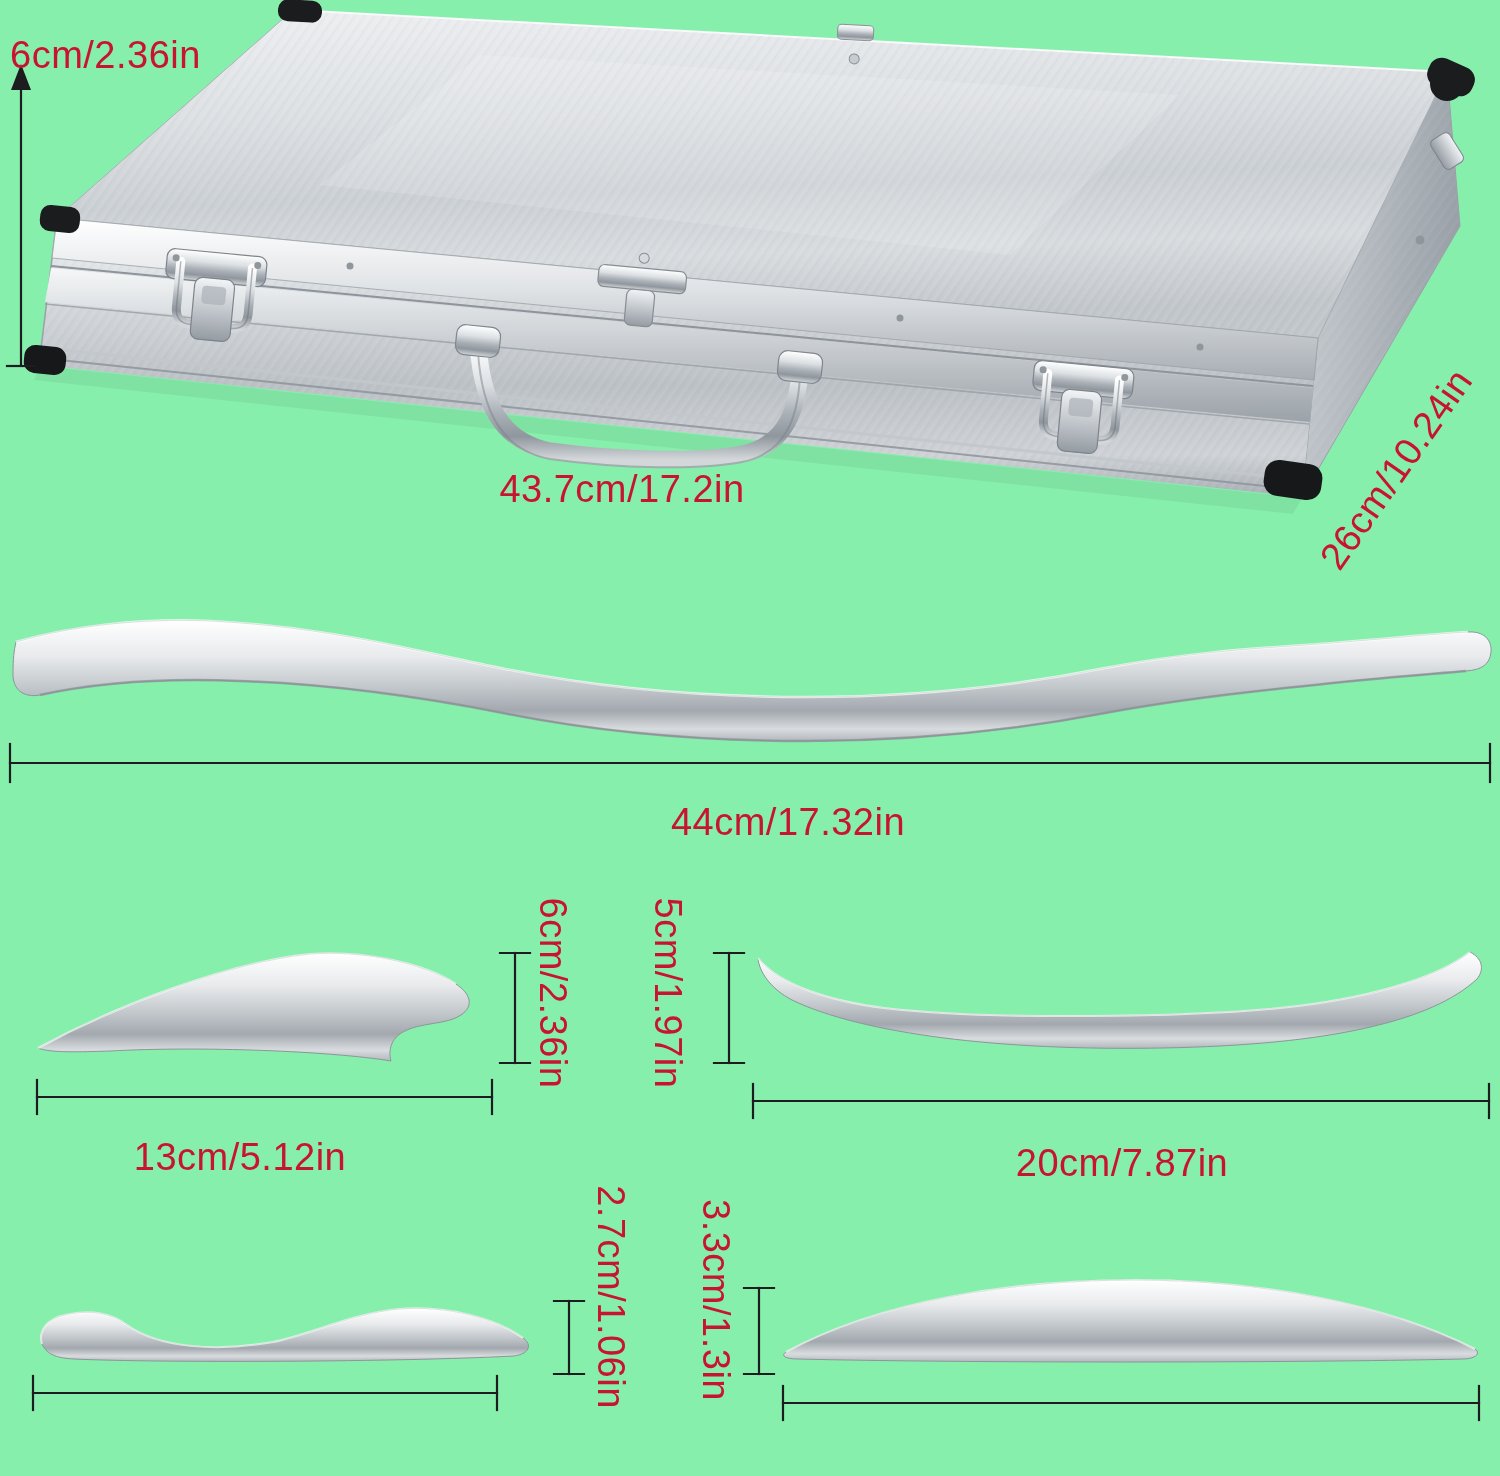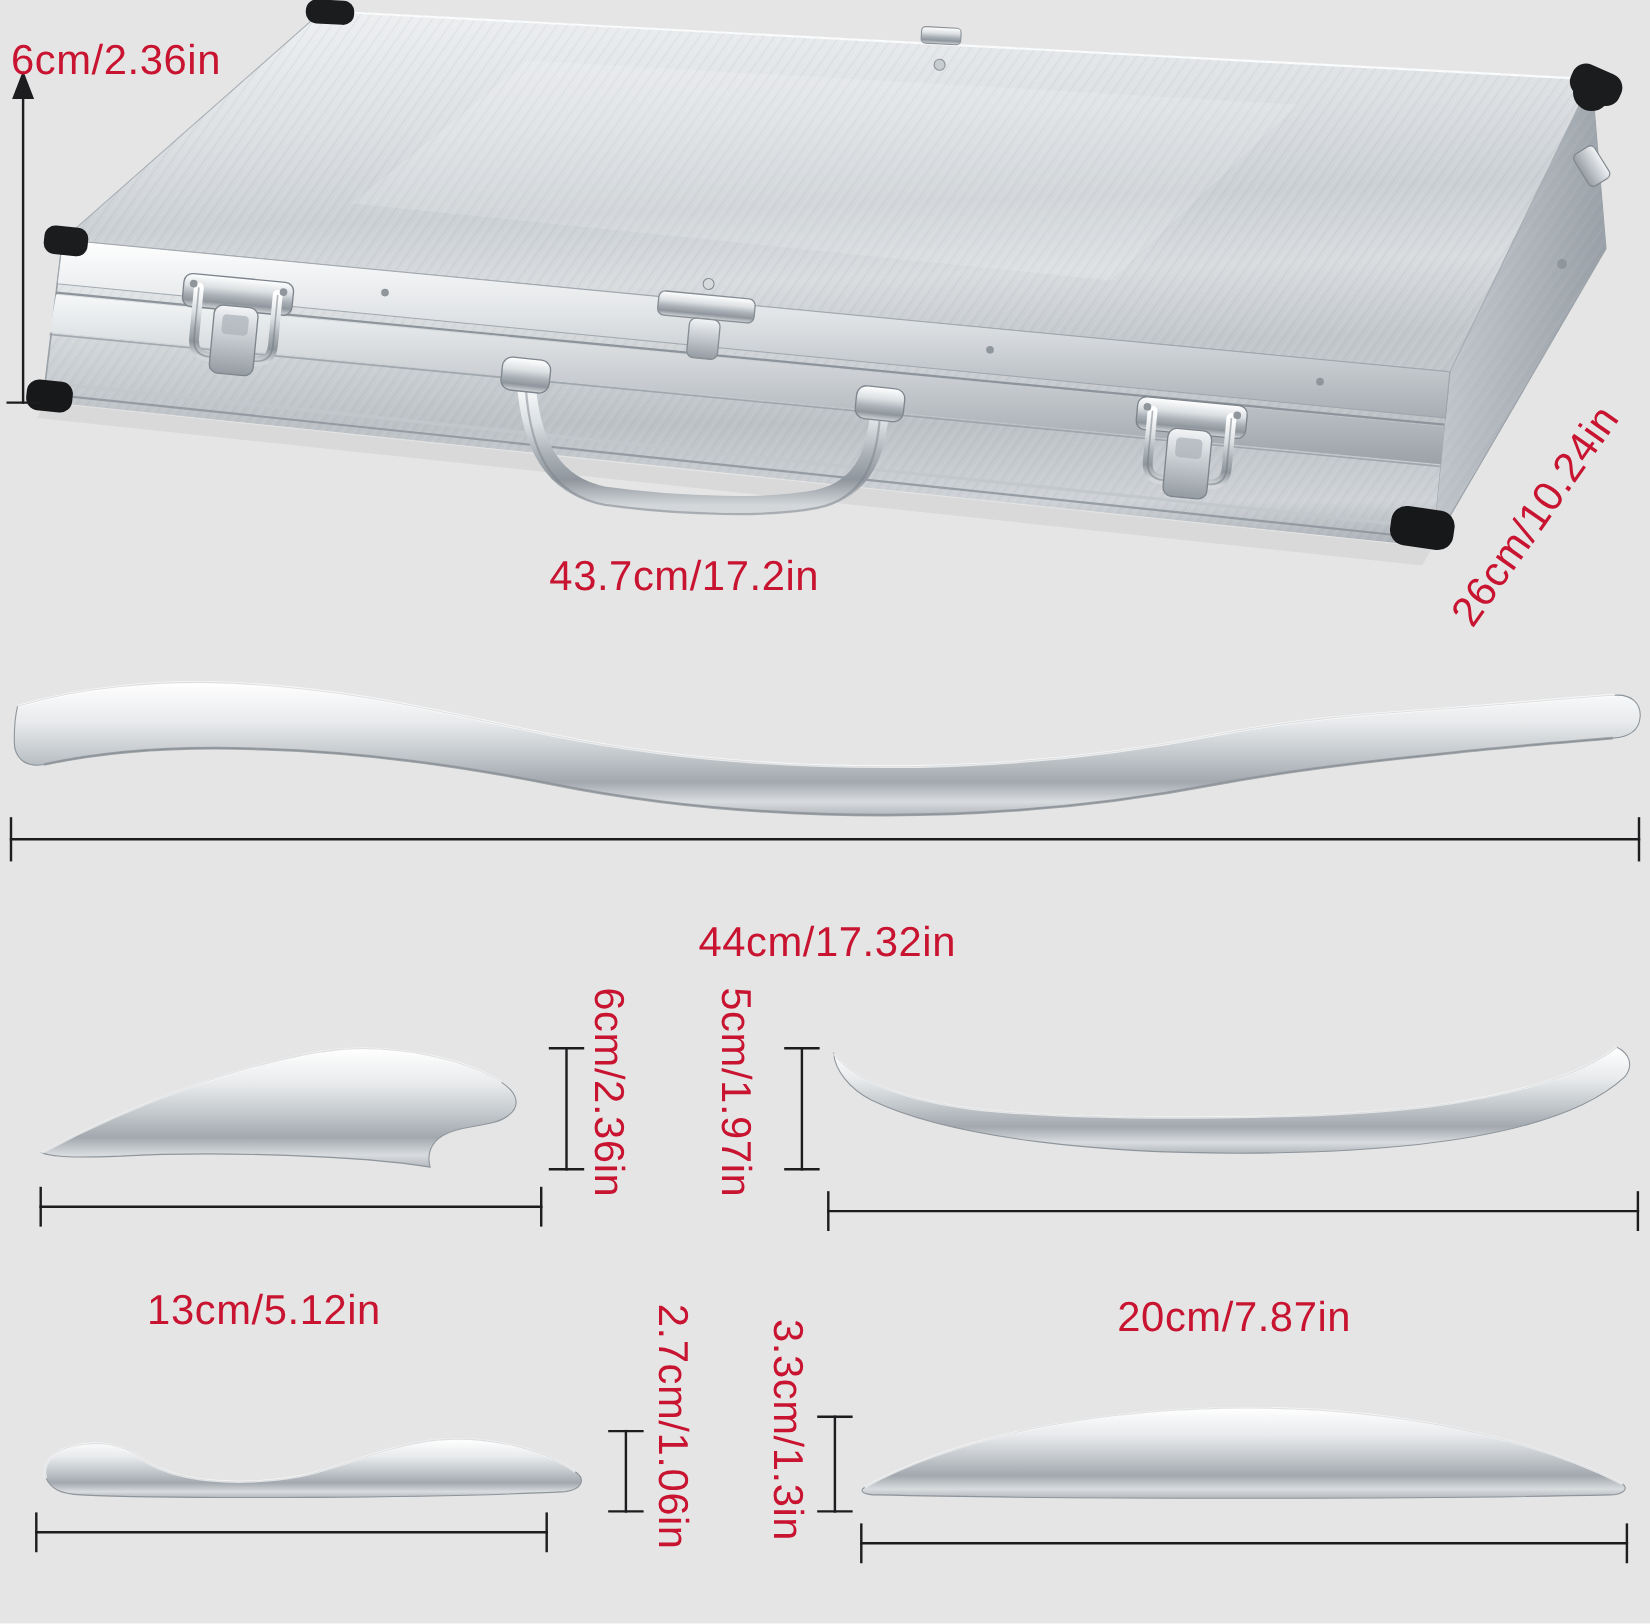--- a/index.html
+++ b/index.html
@@ -1,33 +1,33 @@
 <!DOCTYPE html>
 <html style="--accent: #c81430; --line: #1d1d1f;"><head>
 <meta charset="utf-8">
 <style>
   html,body{margin:0;padding:0;background:#fff;}
   .canvas{
     position:relative;
     width:1500px;height:1476px;
-    background:#e5e5e5;
+    background:#86efac;
     overflow:hidden;
     font-family:"Liberation Sans",sans-serif;
   }
   .scene{position:absolute;left:0;top:0;}
   .dim{
     position:absolute;
     font-family:"Liberation Sans",sans-serif;
     font-size:38px;
     letter-spacing:0.5px;
     color:var(--accent,#c81430);
     white-space:nowrap;
     line-height:1;
   }
-  .center{transform:translate(-50%,-50%);margin-top:35px;}
+  .center{transform:translate(-50%,-50%);}
   .vert{writing-mode:vertical-rl;transform:translate(-50%,-50%);}
   .rot-depth{transform:translate(-50%,-50%) rotate(-55deg);}
   .tl{left:10px;top:36px;}
   .dimline line{stroke:var(--line,#1d1d1f);stroke-width:2.2;stroke-linecap:square;}
   .dimfill{fill:var(--line,#1d1d1f);}
 </style>
 </head>
 <body style="background: rgb(255, 255, 255);">
 
 <div class="canvas">
@@ -257,21 +257,21 @@
         <line x1="783" y1="1403" x2="1479" y2="1403"></line>
         <line x1="783" y1="1386" x2="783" y2="1420"></line>
         <line x1="1479" y1="1386" x2="1479" y2="1420"></line>
       </g>
     </g>
   </svg>
 
   <span class="dim tl">6cm/2.36in</span>
   <span class="dim center" style="left:622px;top:489px">43.7cm/17.2in</span>
   <span class="dim rot-depth" style="left:1396px;top:469px">26cm/10.24in</span>
-  <span class="dim center" style="left:752px;top:822px">44cm/17.32in</span>
+  <span class="dim center" style="left:788px;top:822px">44cm/17.32in</span>
 
   <span class="dim vert" style="left:553px;top:993px">6cm/2.36in</span>
   <span class="dim vert" style="left:668px;top:993px">5cm/1.97in</span>
   <span class="dim center" style="left:240px;top:1157px">13cm/5.12in</span>
   <span class="dim center" style="left:1122px;top:1163px">20cm/7.87in</span>
 
   <span class="dim vert" style="left:611px;top:1297px">2.7cm/1.06in</span>
   <span class="dim vert" style="left:716px;top:1300px">3.3cm/1.3in</span>
 </div>
 

